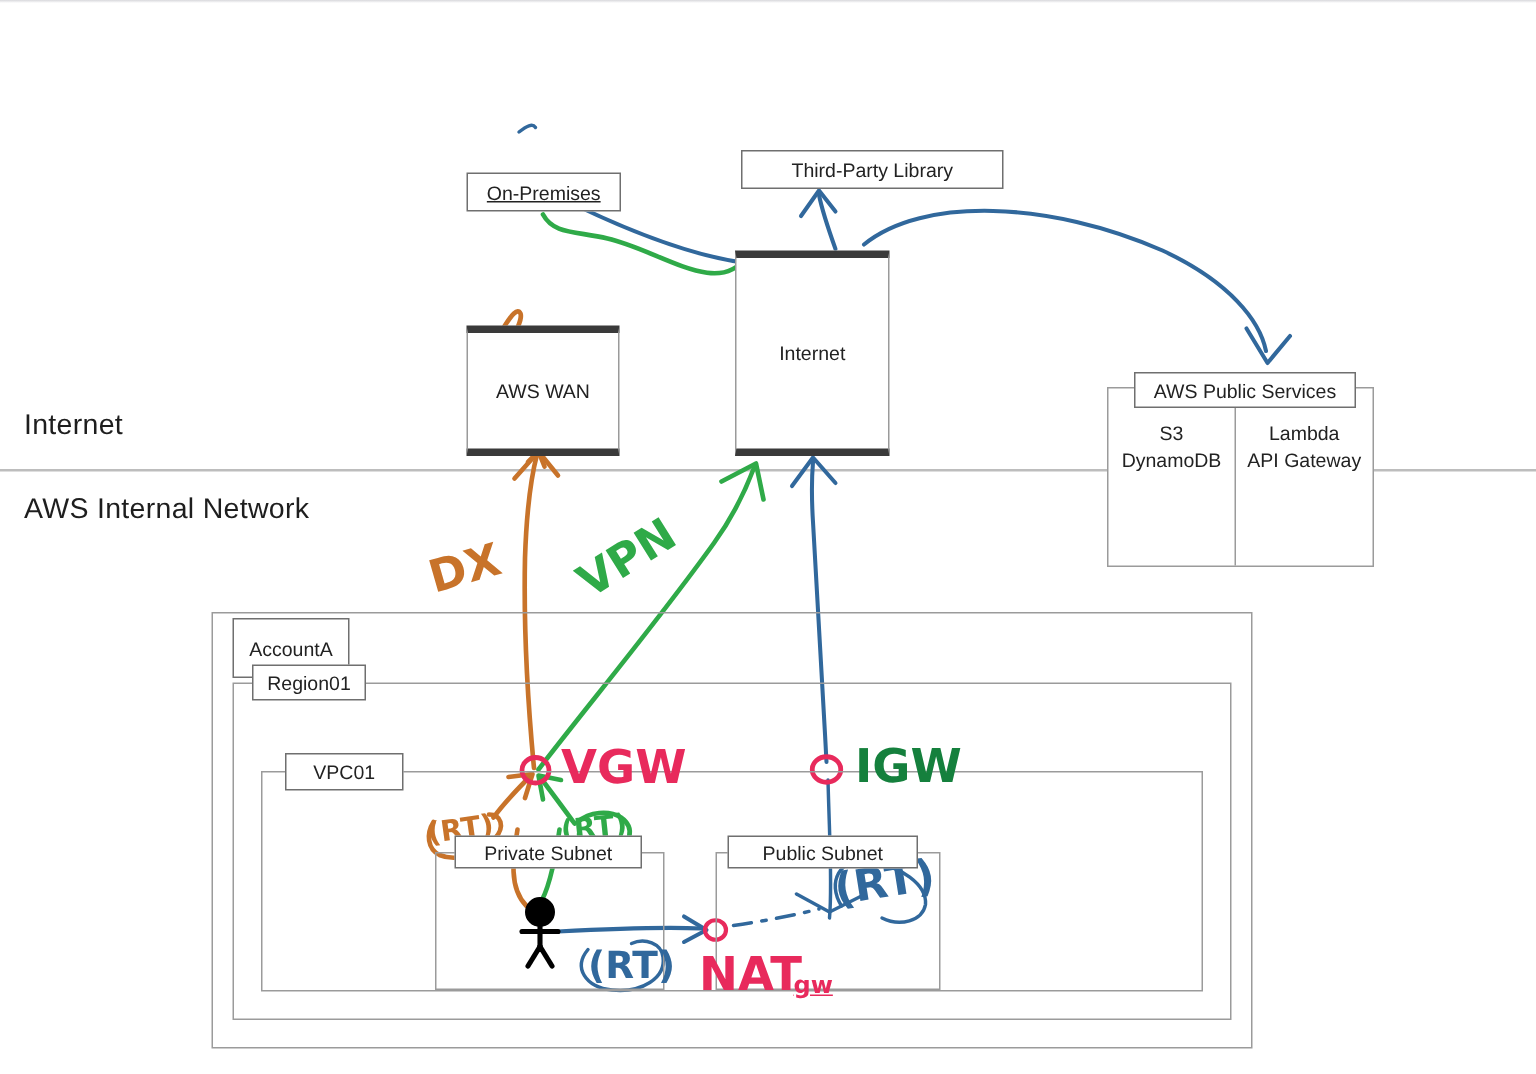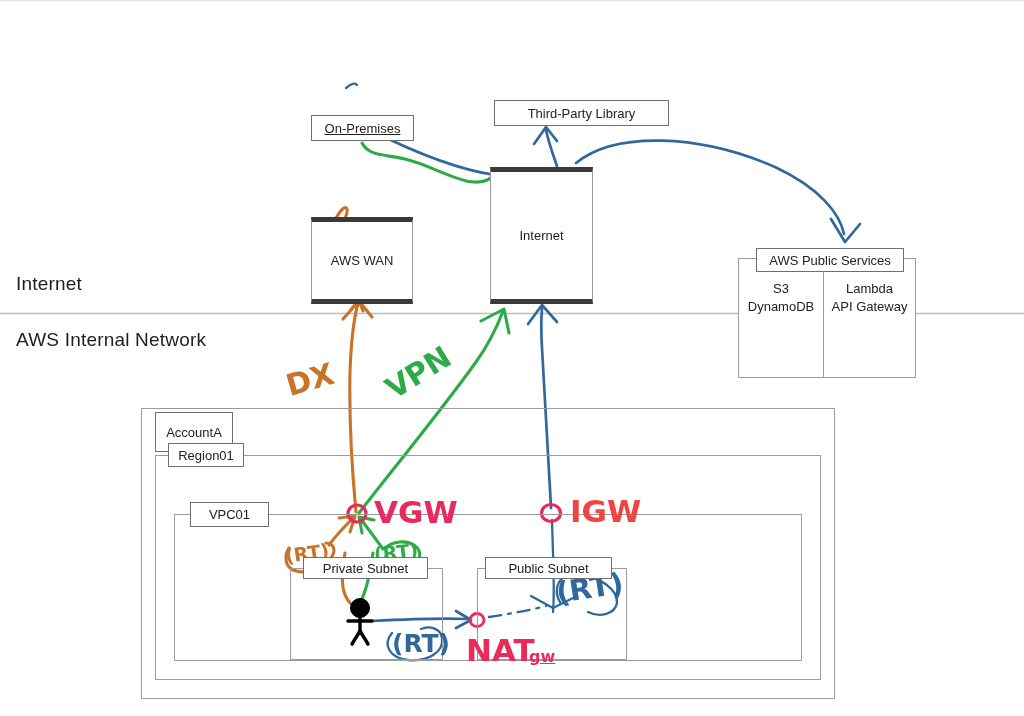--- a/index.html
+++ b/index.html
@@ -92,21 +92,21 @@
   .hand {
     position: absolute;
     font-family: "DejaVu Sans", sans-serif;
     font-weight: 700;
     white-space: nowrap;
     pointer-events: none;
   }
   .hand-dx   { color: #c8732a; font-size: 30px; transform: rotate(-16deg); }
   .hand-vpn  { color: #2faa48; font-size: 30px; transform: rotate(-32deg); }
   .hand-vgw  { color: #e82a5c; font-size: 31px; }
-  .hand-igw  { color: #ef4444; font-size: 31px; }
+  .hand-igw  { color: #15803d; font-size: 31px; }
   .hand-nat  { color: #e82a5c; font-size: 31px; }
   .hand-natsub { color: #e82a5c; font-size: 16px; text-decoration: underline; }
   .hand-rt-o { color: #c8732a; font-size: 19px; transform: rotate(-8deg); }
   .hand-rt-g { color: #2faa48; font-size: 19px; transform: rotate(-6deg); }
   .hand-rt-b { color: #31689c; font-size: 25px; }
   .hand-rt-b2{ color: #31689c; font-size: 29px; transform: rotate(-9deg); }
 </style>
 </head>
 <body>
 

